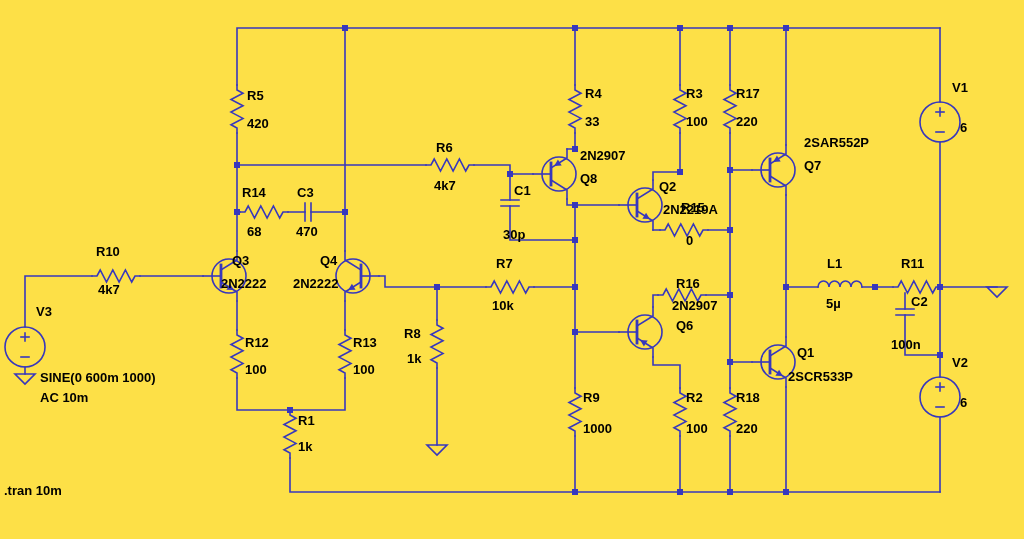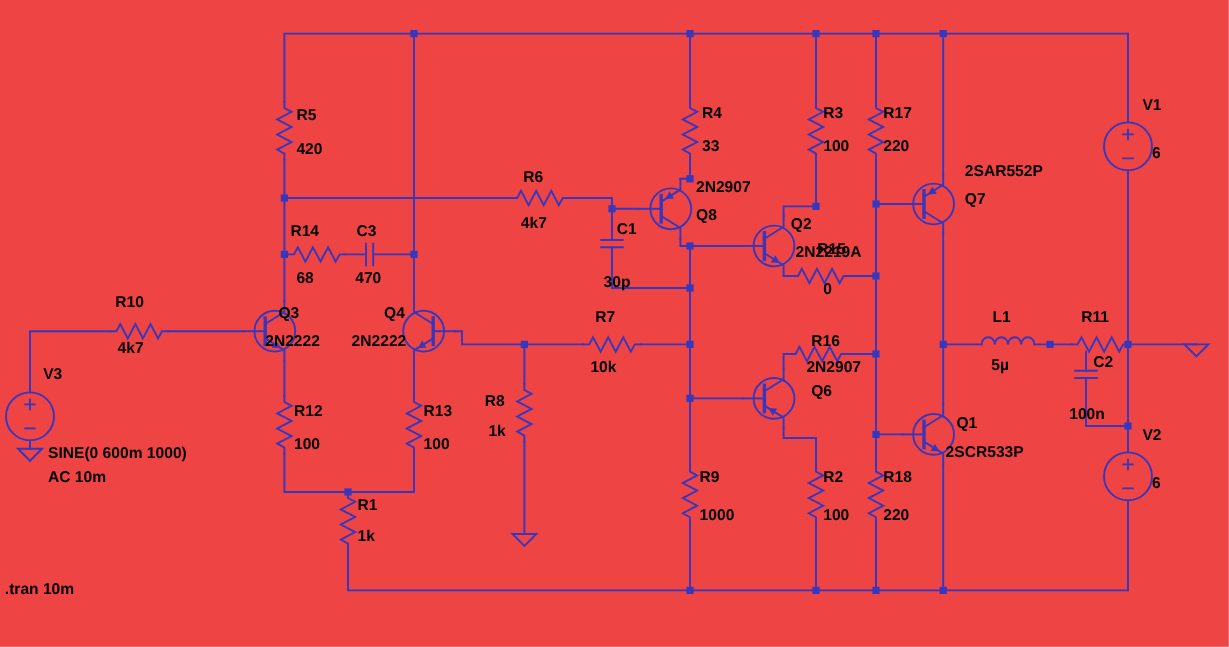--- a/index.html
+++ b/index.html
@@ -1,16 +1,16 @@
 <!DOCTYPE html>
 <html><head>
 <meta charset="utf-8">
 <style>
   html,body{margin:0;padding:0;background:#c0c0c0;}
-  .stage{position:relative;width:1024px;height:539px;background:#ef4444;overflow:hidden;}
+  .stage{position:relative;width:1024px;height:539px;background:#fde047;overflow:hidden;}
   svg{display:block;}
   .w{fill:none;stroke:#3737bd;stroke-width:1.6;stroke-linecap:square;}
   .sym{fill:none;stroke:#3737bd;stroke-width:1.6;stroke-linecap:square;}
   .arw{fill:#3737bd;stroke:none;}
   .nd rect{fill:#3737bd;stroke:none;}
   text.lbl{font-family:"Liberation Sans",sans-serif;font-size:13px;font-weight:bold;fill:#000;}
 </style>
 </head>
 <body>
 

